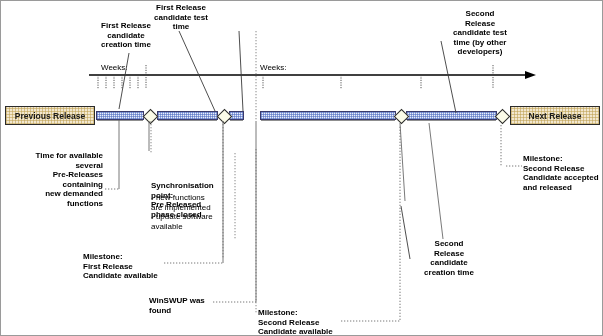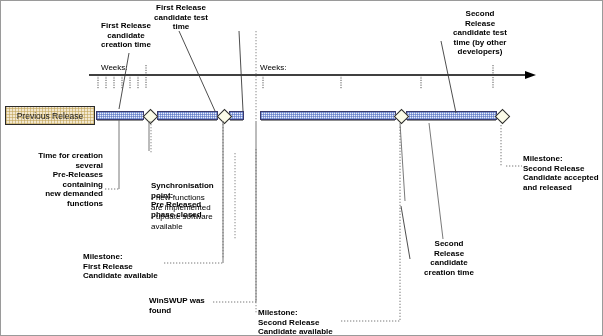--- a/index.html
+++ b/index.html
@@ -46,21 +46,21 @@
     background-color: #f2e7cf;
     background-image:
       repeating-linear-gradient(0deg, rgba(190,160,80,0.55) 0 1px, rgba(0,0,0,0) 1px 3px),
       repeating-linear-gradient(90deg, rgba(190,160,80,0.55) 0 1px, rgba(0,0,0,0) 1px 3px);
     display: flex;
     align-items: center;
     justify-content: center;
   }
   .relbox > span {
     font-size: 8.5px;
-    font-weight: normal;
+    font-weight: bold;
     color: #1a1a1a;
     background: transparent;
   }
   
   .bar {
     position: absolute;
     box-sizing: border-box;
     border: 1px solid #3a3a6a;
     background-color: #e8eefb;
     background-image:
@@ -112,33 +112,36 @@
 developers)</div>
 
   <div class="weeks" style="left:100px; top:62px;">Weeks:</div>
 
   <div class="weeks" style="left:259px; top:62px;">Weeks:</div>
 
   <div class="relbox" style="left:4px; top:105px; width:90px; height:19px;">
     <span>Previous Release</span>
   </div>
 
+  <div class="relbox" style="left:509px; top:105px; width:90px; height:19px;">
+    <span>Next Release</span>
+  </div>
 
   <div class="bar" style="left:95px; top:110px; width:48px; height:9px;"></div>
   <div class="bar" style="left:156px; top:110px; width:61px; height:9px;"></div>
   <div class="bar" style="left:228px; top:110px; width:15px; height:9px;"></div>
   <div class="bar" style="left:259px; top:110px; width:136px; height:9px;"></div>
   <div class="bar" style="left:405px; top:110px; width:91px; height:9px;"></div>
 
   <div class="diamond" style="left:144px; top:110px;"></div>
   <div class="diamond" style="left:218px; top:110px;"></div>
   <div class="diamond" style="left:395px; top:110px;"></div>
   <div class="diamond" style="left:496px; top:110px;"></div>
 
-  <div class="lbl rgt" style="left:0px; top:150px; width:102px;">Time for creation
+  <div class="lbl rgt" style="left:0px; top:150px; width:102px;">Time for available
 several
 Pre-Releases
 containing
 new demanded
 functions</div>
 
   <div class="lbl lft" style="left:150px; top:168px; width:80px;margin-top:12px;">Synchronisation
 point:
 Pre Released
 phase closed</div>

